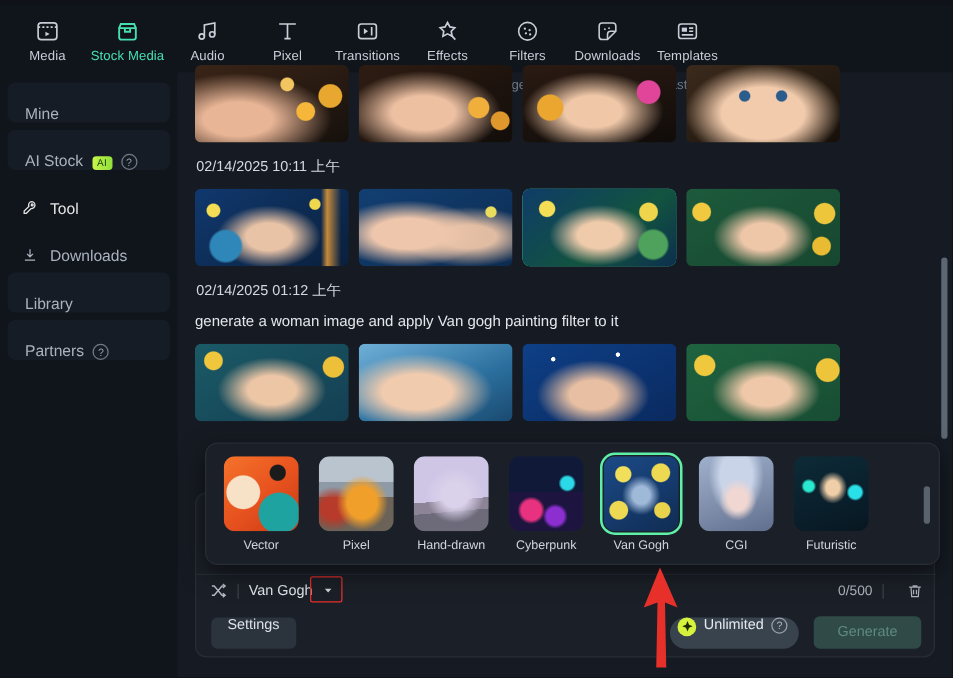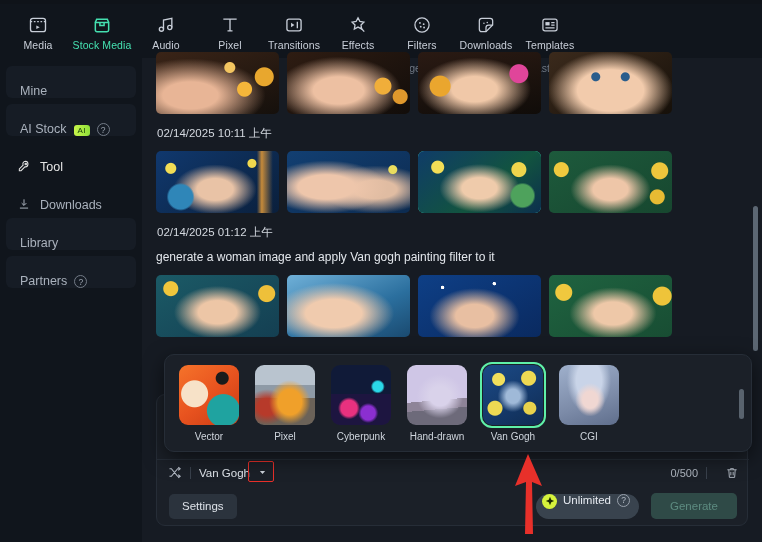--- a/index.html
+++ b/index.html
@@ -136,21 +136,21 @@
   .counter { margin-left: auto; font-size: 11px; color: #aeb5bf; }
   .trash { width: 14px; height: 14px; margin-left: 10px; color: #aeb5bf; }
 
   .actions {
     position: absolute; left: 0; top: 90px; width: 592px; height: 42px;
     display: flex; align-items: center; padding: 0 12px;
   }
   .settings-btn {
     height: 25px; padding: 0 13px; border-radius: 5px;
     background: #2b333d; color: #dde2e8; font-size: 11.5px;
-    display: flex; align-items: center; cursor: pointer;
+    display: flex; align-items: flex-start; cursor: pointer;
   }
   .unlimited {
     margin-left: auto; height: 25px; padding: 0 9px 0 6px; border-radius: 13px;
     background: #39434e; display: flex; align-items: flex-start; gap: 6px; cursor: pointer;
   }
   .diamond {
     width: 15px; height: 15px; background: #d6f23c; border-radius: 50%;
     display: flex; align-items: center; justify-content: center;
   }
   .unlimited-label { font-size: 11.5px; color: #e6eaf0; }
@@ -484,35 +484,35 @@
           <span class="art" style="background:
             radial-gradient(ellipse at 58% 62%, #f0a02a 0 24%, transparent 42%),
             radial-gradient(ellipse at 20% 70%, #b73a2a 0 14%, transparent 30%);"></span>
         </span>
         <span class="style-label">Pixel</span>
       </div>
 
       <div class="style-item">
         <span class="style-thumb">
           <span class="art" style="background:
+            radial-gradient(ellipse at 55% 52%, #d9d2ea 0 22%, transparent 50%),
+            linear-gradient(175deg,#cfc6e6 0 58%, #8e8498 58% 72%, #6d6a7a 72%);"></span>
+        </span>
+        <span class="style-label">Hand-drawn</span>
+      </div>
+
+      <div class="style-item">
+        <span class="style-thumb">
+          <span class="art" style="background:
             radial-gradient(circle at 78% 36%, #2ad8e8 0 5px, transparent 7px),
             radial-gradient(circle at 30% 72%, #e8317f 0 8px, transparent 11px),
             radial-gradient(circle at 62% 80%, #8b2fd0 0 7px, transparent 10px),
             linear-gradient(180deg,#101a38 0 48%, #1d1540 48%);"></span>
         </span>
         <span class="style-label">Cyberpunk</span>
-      </div>
-
-      <div class="style-item">
-        <span class="style-thumb">
-          <span class="art" style="background:
-            radial-gradient(ellipse at 55% 52%, #d9d2ea 0 22%, transparent 50%),
-            linear-gradient(175deg,#cfc6e6 0 58%, #8e8498 58% 72%, #6d6a7a 72%);"></span>
-        </span>
-        <span class="style-label">Hand-drawn</span>
       </div>
 
       <div class="style-item sel">
         <span class="style-thumb">
           <span class="art" style="background:
             radial-gradient(circle at 26% 24%, #f1df5c 0 6px, transparent 7px),
             radial-gradient(circle at 76% 22%, #eed953 0 7px, transparent 8px),
             radial-gradient(circle at 20% 72%, #eed953 0 7px, transparent 8px),
             radial-gradient(circle at 78% 72%, #e9d24c 0 6px, transparent 7px),
             radial-gradient(ellipse at 50% 52%, #9fb9d8 0 16%, transparent 36%),
@@ -524,20 +524,30 @@
       <div class="style-item">
         <span class="style-thumb">
           <span class="art" style="background:
             radial-gradient(ellipse at 52% 58%, #f0d7d2 0 17%, transparent 34%),
             radial-gradient(ellipse at 50% 26%, #c9d4e8 0 30%, transparent 52%),
             linear-gradient(160deg,#9fb0cc,#7c8ba8 60%,#5f6e8c);"></span>
         </span>
         <span class="style-label">CGI</span>
       </div>
 
+      <div class="style-item">
+        <span class="style-thumb">
+          <span class="art" style="background:
+            radial-gradient(circle at 20% 40%, #2ae8d0 0 4px, transparent 6px),
+            radial-gradient(circle at 82% 48%, #2ae0e8 0 5px, transparent 7px),
+            radial-gradient(ellipse at 52% 42%, #f0cfa8 0 12%, transparent 26%),
+            linear-gradient(160deg,#0c2b36,#0a1f2c 60%,#071720);"></span>
+        </span>
+        <span class="style-label">Futuristic</span>
+      </div>
 
       <div class="picker-scroll"></div>
     </div>
 
   </div>
 
   <svg class="arrow" viewBox="0 0 44 84">
     <path d="M22 2 L36 34 L26 30 L27 82 L19 82 L20 30 L9 34 Z" fill="#e8302a"></path>
   </svg>
 

